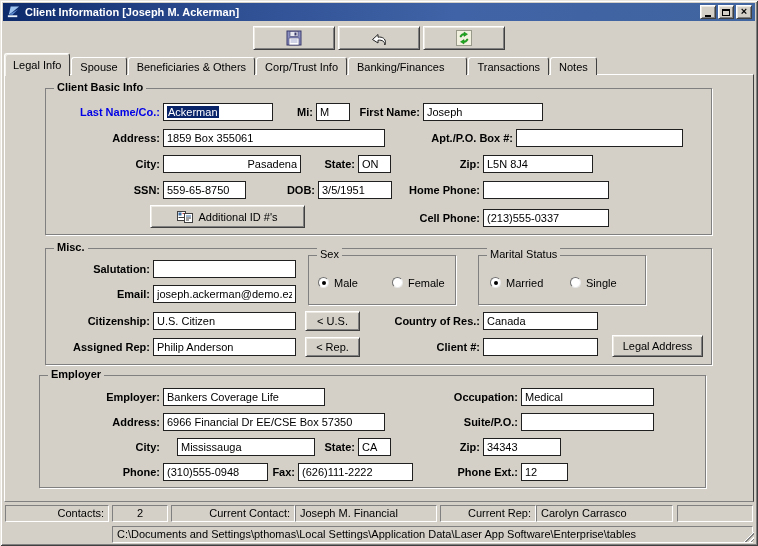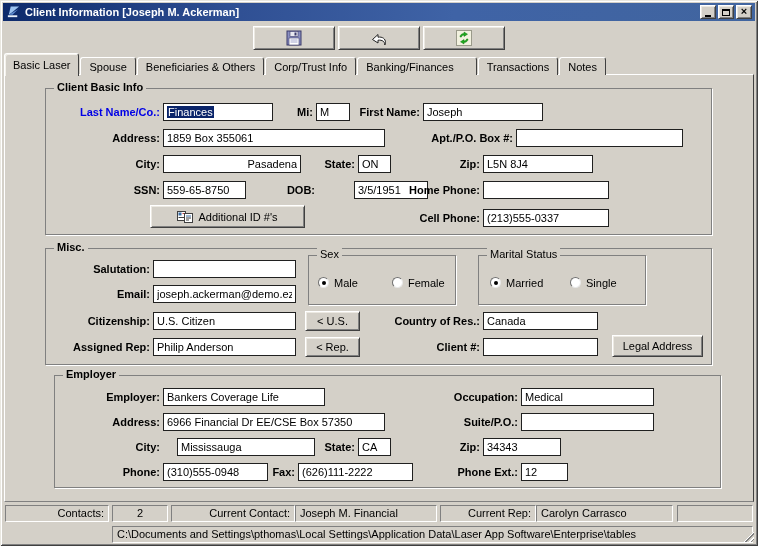--- a/index.html
+++ b/index.html
@@ -155,21 +155,21 @@
       <svg width="16" height="16" viewBox="0 0 16 16">
         <rect x="0.5" y="0.5" width="15" height="15" fill="#f2f1df" stroke="#9a9a8a"></rect>
         <path d="M4 7 C4 4.8 5.8 3.5 8 3.5 L8 2 L11.5 4.2 L8 6.4 L8 5 C6.6 5 5.5 5.8 5.5 7 Z" fill="#1faa1f" stroke="#0c7a0c" stroke-width="0.5"></path>
         <path d="M12 9 C12 11.2 10.2 12.5 8 12.5 L8 14 L4.5 11.8 L8 9.6 L8 11 C9.4 11 10.5 10.2 10.5 9 Z" fill="#1faa1f" stroke="#0c7a0c" stroke-width="0.5"></path>
       </svg>
     </span>
   </div>
 
   <div class="tabstrip">
     <div class="tab active">
-        <span>Basic Laser</span>
+        <span>Legal Info</span>
       </div>
     <div class="tab">
         <span>Spouse</span>
       </div>
     <div class="tab">
         <span>Beneficiaries &amp; Others</span>
       </div>
     <div class="tab">
         <span>Corp/Trust Info</span>
       </div>
@@ -185,21 +185,21 @@
   </div>
 
   <div class="page"></div>
 
   <div class="groupbox" style="left:45px;top:88px;width:667px;height:147px;">
     <span class="legend">Client Basic Info</span>
   </div>
 
   <span class="lbl blue" style="left:40px;top:106px;width:120px;">Last Name/Co.:</span>
   <div class="fld sel-field" style="left:163px;top:103px;width:110px;">
-    <span class="sel">Finances</span>
+    <span class="sel">Ackerman</span>
   </div>
   <span class="lbl" style="left:273px;top:106px;width:40px;">Mi:</span>
   <input class="fld" style="left: 316px; top: 103px; width: 34px;" readonly="" value="M">
   <span class="lbl" style="left:340px;top:106px;width:80px;">First Name:</span>
   <input class="fld" style="left: 423px; top: 103px; width: 120px;" readonly="" value="Joseph">
 
   <span class="lbl" style="left:60px;top:132px;width:100px;">Address:</span>
   <input class="fld" style="left: 163px; top: 129px; width: 222px;" readonly="" value="1859 Box 355061">
   <span class="lbl" style="left:403px;top:132px;width:110px;">Apt./P.O. Box #:</span>
   <input class="fld" style="left: 516px; top: 129px; width: 167px;" readonly="" value="">
@@ -207,21 +207,21 @@
   <span class="lbl" style="left:90px;top:158px;width:70px;">City:</span>
   <input class="fld" style="left: 163px; top: 155px; width: 138px; text-align: right;" readonly="" value="Pasadena">
   <span class="lbl" style="left:305px;top:158px;width:50px;">State:</span>
   <input class="fld" style="left: 358px; top: 155px; width: 33px;" readonly="" value="ON">
   <span class="lbl" style="left:430px;top:158px;width:50px;">Zip:</span>
   <input class="fld" style="left: 483px; top: 155px; width: 110px;" readonly="" value="L5N 8J4">
 
   <span class="lbl" style="left:100px;top:184px;width:60px;">SSN:</span>
   <input class="fld" style="left: 163px; top: 181px; width: 83px;" readonly="" value="559-65-8750">
   <span class="lbl" style="left:275px;top:184px;width:40px;">DOB:</span>
-  <input class="fld" style="left: 318px; top: 181px; width: 74px; margin-left: 36px;" readonly="" value="3/5/1951">
+  <input class="fld" style="left: 318px; top: 181px; width: 74px;" readonly="" value="3/5/1951">
   <span class="lbl" style="left:390px;top:184px;width:90px;">Home Phone:</span>
   <input class="fld" style="left: 483px; top: 181px; width: 126px;" readonly="" value="">
 
   <div class="btn" style="left:150px;top:205px;width:155px;height:23px;">
     <span class="ic">
       <svg width="16" height="12" viewBox="0 0 16 12">
         <rect x="0.5" y="0.5" width="8" height="9" fill="#ffffff" stroke="#404040"></rect>
         <rect x="1.5" y="1.5" width="3" height="3" fill="#3a6ea5"></rect>
         <line x1="5.5" y1="2.5" x2="7.5" y2="2.5" stroke="#c04040"></line>
         <line x1="1.5" y1="6.5" x2="7.5" y2="6.5" stroke="#404040"></line>
@@ -273,21 +273,21 @@
   <input class="fld" style="left: 153px; top: 338px; width: 143px;" readonly="" value="Philip Anderson">
   <div class="btn" style="left:305px;top:337px;width:55px;height:20px;">
     <span>&lt; Rep.</span>
   </div>
   <span class="lbl" style="left:410px;top:341px;width:70px;">Client #:</span>
   <input class="fld" style="left: 483px; top: 338px; width: 115px;" readonly="" value="">
   <div class="btn" style="left:612px;top:335px;width:91px;height:22px;">
     <span>Legal Address</span>
   </div>
 
-  <div class="groupbox" style="left:54px;top:375px;width:667px;height:113px;padding-left:30px;">
+  <div class="groupbox" style="left:39px;top:375px;width:667px;height:113px;padding-left:30px;">
     <span class="legend">Employer</span>
   </div>
 
   <span class="lbl" style="left:90px;top:391px;width:70px;">Employer:</span>
   <input class="fld" style="left: 163px; top: 388px; width: 162px;" readonly="" value="Bankers Coverage Life">
   <span class="lbl" style="left:438px;top:391px;width:80px;">Occupation:</span>
   <input class="fld" style="left: 521px; top: 388px; width: 133px;" readonly="" value="Medical">
 
   <span class="lbl" style="left:90px;top:416px;width:70px;">Address:</span>
   <input class="fld" style="left: 163px; top: 413px; width: 222px;" readonly="" value="6966 Financial Dr EE/CSE Box 57350">

